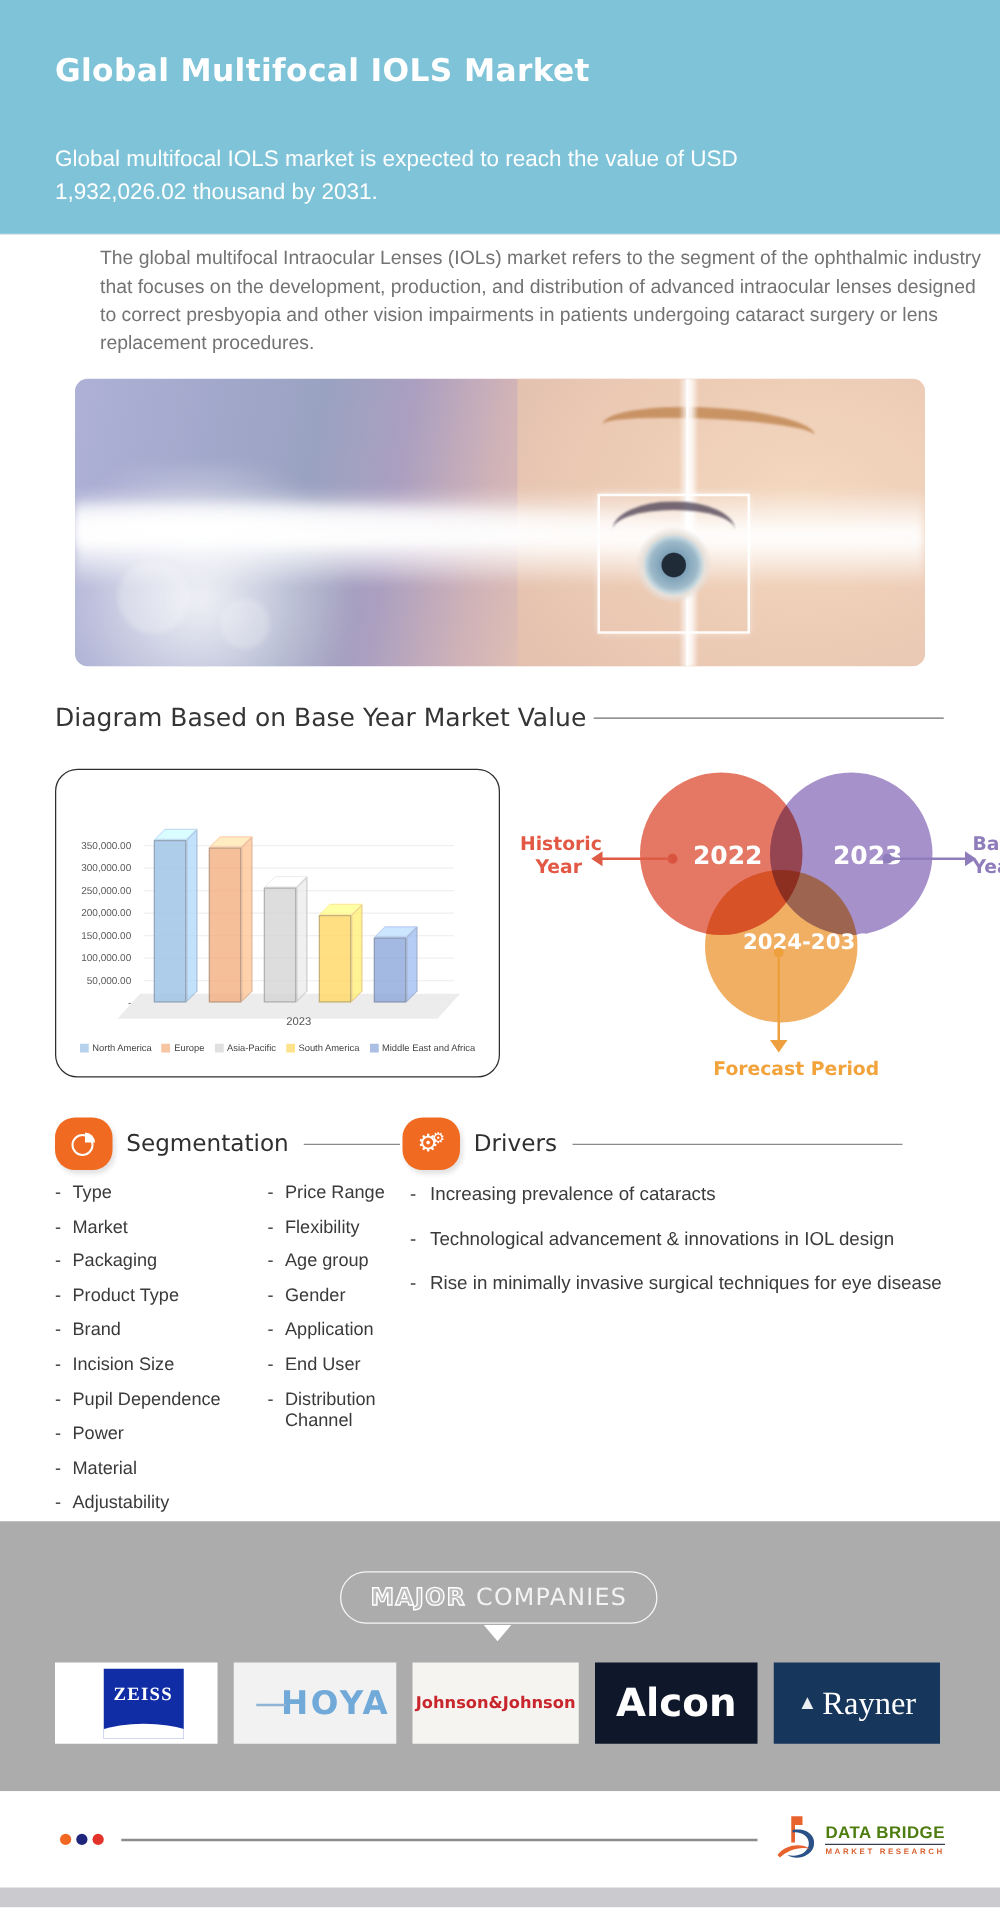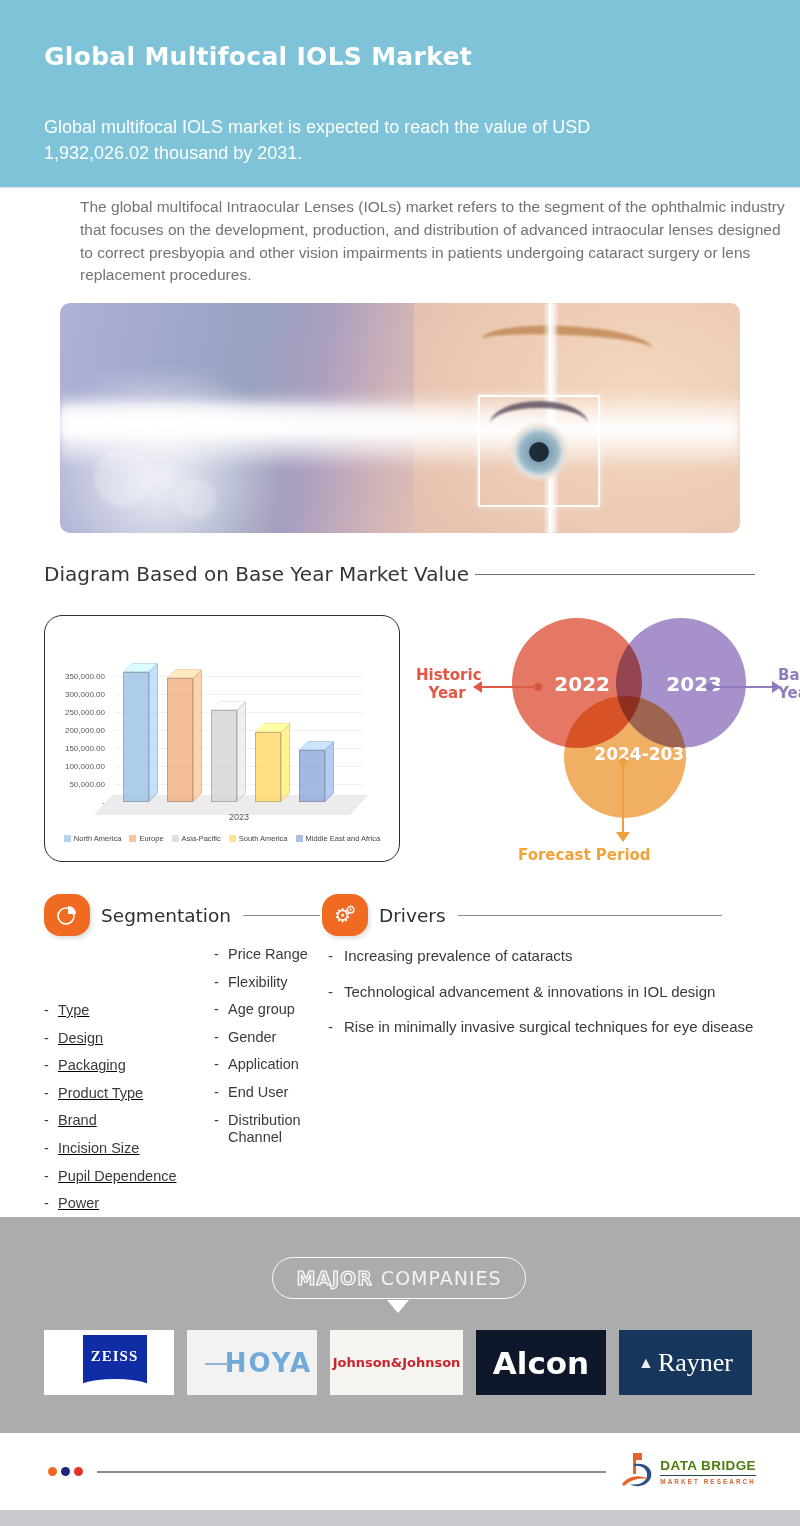--- a/index.html
+++ b/index.html
@@ -63,34 +63,34 @@
   .vy24 { left:136px; top:146px; width:140px; font-size:17px; }
   .vdot { position:absolute; width:8px; height:8px; border-radius:50%; }
   .vline-h { position:absolute; height:2px; }
   .vline-v { position:absolute; width:2px; }
   .tri-l { position:absolute; width:0; height:0; border:6px solid transparent; border-left:none; }
   .tri-r { position:absolute; width:0; height:0; border:6px solid transparent; border-right:none; }
   .tri-d { position:absolute; width:0; height:0; border:7px solid transparent; border-bottom:none; }
   .vlabel { position:absolute; font-weight:bold; font-size:15px; line-height:1.2; font-family:"DejaVu Sans", sans-serif; }
   .vl-hist { left:-4px; top:68px; width:62px; text-align:center; color:#E25845; }
   .vl-base { left:358px; top:68px; width:60px; color:#8F7CBB; }
-  .vl-fc   { left:98px; top:248px; width:190px; text-align:left; color:#F2A33C; }
+  .vl-fc   { left:122px; top:248px; width:190px; text-align:center; color:#F2A33C; }
 
   
   .sec-head { position:absolute; display:flex; align-items:center; }
   .sec-head .ic { width:46px; height:42px; border-radius:16px; background:#F06A21; display:flex; align-items:center; justify-content:center; box-shadow:2px 3px 4px rgba(0,0,0,.12); color:#fff; }
   .sec-head .t { margin-left:11px; font-family:"DejaVu Sans", sans-serif; font-size:18.5px; color:#2F2F2F; }
   .sec-head::after { content:""; flex:1; height:1px; background:#8A8A8A; margin-left:12px; }
   .gearbig { font-size:19px; line-height:1; } .gearsm { font-size:12px; line-height:1; margin-left:-6px; margin-top:-10px; display:inline-block; }
   #seg-head { top:894px; left:44px; width:276px; }
   #drv-head { top:894px; left:322px; width:400px; }
   ul.dashlist { list-style:none; position:absolute; }
   ul.dashlist li { position:relative; color:#3A3A3A; }
   ul.dashlist li::before { content:"-"; position:absolute; left:-14px; }
-  #seg1 { top:1002px; left:58px; width:150px;text-decoration:underline; }
+  #seg1 { top:946px; left:58px; width:150px; }
   #seg2 { top:946px; left:228px; width:100px; }
   #seg1 li, #seg2 li { font-size:14.5px; line-height:1.18; margin-bottom:10.5px; }
   #drv  { top:946px; left:344px; width:432px; }
   #drv li { font-size:15px; line-height:1.3; margin-bottom:16px; }
   #drv li::before { left:-16px; }
 
   
   .companies { position:absolute; top:1217px; left:0; width:800px; height:216px; background:#ACACAC; }
   .pill { position:absolute; left:272px; top:40px; width:254px; height:42px; border:1.5px solid rgba(255,255,255,.9); border-radius:24px; display:flex; align-items:center; justify-content:center; font-family:"DejaVu Sans", sans-serif; }
   .pill .major { font-size:19px; font-weight:bold; letter-spacing:1px; color:rgba(255,255,255,.2); -webkit-text-stroke:1.1px #fff; }
@@ -254,21 +254,21 @@
   <div class="ic">
     <svg width="22" height="22" viewBox="0 0 22 22">
       <circle cx="10" cy="12" r="8" fill="none" stroke="#fff" stroke-width="1.6"></circle>
       <path d="M12 10 L12 2 A8 8 0 0 1 20 10 Z" fill="#fff"></path>
     </svg>
   </div>
   <div class="t">Segmentation</div>
 </div>
 <ul class="dashlist" id="seg1">
     <li>Type</li>
-    <li>Design</li>
+    <li>Market</li>
     <li>Packaging</li>
     <li>Product Type</li>
     <li>Brand</li>
     <li>Incision Size</li>
     <li>Pupil Dependence</li>
     <li>Power</li>
     <li>Material</li>
     <li>Adjustability</li>
   </ul>
 <ul class="dashlist" id="seg2">

